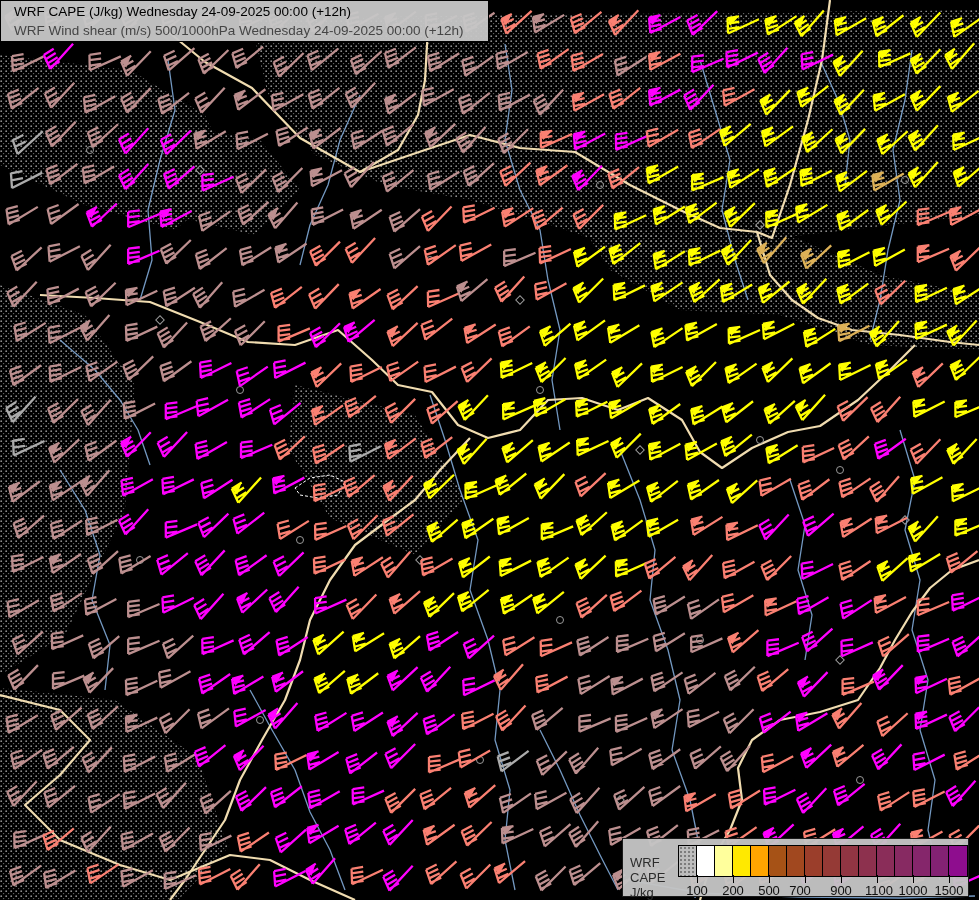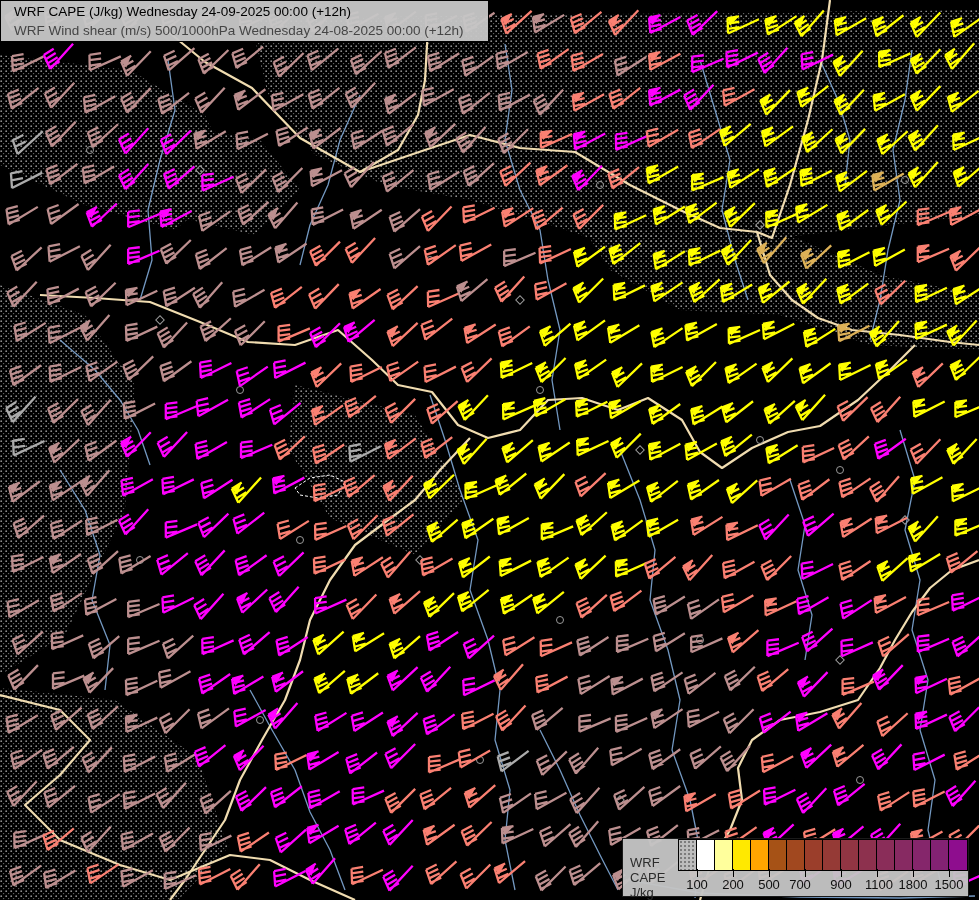--- a/index.html
+++ b/index.html
@@ -11,21 +11,21 @@
     background:rgba(198,198,198,.96);border:1px solid #000;
     padding:1px 13px;font-size:13.5px;line-height:19px;white-space:nowrap;
   }
   .titlebox .l1{color:#000;}
   .titlebox .l2{color:#454545;}
   .legend{
     position:absolute;left:622px;top:838px;width:347px;height:59px;box-sizing:border-box;
     background:rgba(196,196,196,.96);border:1px solid #1a1a1a;display:flex;
   }
   .legend .labels{width:50px;padding:16px 0 0 7px;font-size:13px;line-height:15px;color:#2c2c2c;}
-  .legend .barwrap{position:relative;flex:1;}
+  .legend .barwrap{position:relative;flex:1;margin-top:6px;}
   #legend-bar{display:flex;height:30px;width:288px;border:1px solid #000;}
   #legend-bar .cell{width:18px;height:100%;border-right:1px solid #000;box-sizing:border-box;}
   #legend-bar .cell:last-child{border-right:none;}
   #legend-bar .cell.stipple{
     background-color:#bdbdbd;
     background-image:radial-gradient(#7d7d7d .8px,transparent .9px);
     background-size:4px 4px;
   }
   .tick{position:absolute;top:30px;width:1px;height:8px;background:#000;}
   .ticklabel{position:absolute;top:38px;font-size:13px;color:#101010;transform:translateX(-50%);}
@@ -2124,21 +2124,21 @@
       <g transform="translate(910.4000000000001 869.5999999999999) rotate(7 10 5)">
         <path d="M0,0 L3.5,15 M3.5,15 L31,-5 M0,0 L11,-4 M1.05,4.5 L12.05,0.5 M2.1,9 L13.1,5 M3.15,13.5 L14.15,9.5" stroke="#FA8072" stroke-width="2.3" fill="none" stroke-linecap="butt"></path>
       </g>
       <g transform="translate(953 873.5999999999999) rotate(12 10 5)">
         <path d="M0,0 L3.5,15 M3.5,15 L31,-5 M0,0 L11,-4 M1.05,4.5 L12.05,0.5 M2.1,9 L13.1,5 M3.15,13.5 L14.15,9.5" stroke="#FF00FF" stroke-width="2.3" fill="none" stroke-linecap="butt"></path>
       </g>
     </svg>
 
   <div class="titlebox">
     <div class="l1">WRF CAPE (J/kg) Wednesday 24-09-2025 00:00 (+12h)</div>
-    <div class="l2">WRF Wind shear (m/s) 500/1000hPa Wednesday 24-08-2025 00:00 (+12h)</div>
+    <div class="l2">WRF Wind shear (m/s) 500/1000hPa Wednesday 24-09-2025 00:00 (+12h)</div>
   </div>
 
   <div class="legend">
     <div class="labels">
       <div>WRF</div>
       <div>CAPE</div>
       <div>J/kg</div>
     </div>
     <div class="barwrap">
       <div id="legend-bar">
@@ -2166,20 +2166,20 @@
           <div class="ticklabel" style="left: 55px;">200</div>
           <div class="tick" style="left: 91px;"></div>
           <div class="ticklabel" style="left: 91px;">500</div>
           <div class="tick" style="left: 127px;"></div>
           <div class="ticklabel" style="left: 122px;">700</div>
           <div class="tick" style="left: 163px;"></div>
           <div class="ticklabel" style="left: 163px;">900</div>
           <div class="tick" style="left: 199px;"></div>
           <div class="ticklabel" style="left: 201px;">1100</div>
           <div class="tick" style="left: 235px;"></div>
-          <div class="ticklabel" style="left: 235px;">1800</div>
+          <div class="ticklabel" style="left: 235px;">1000</div>
           <div class="tick" style="left: 271px;"></div>
           <div class="ticklabel" style="left: 271px;">1500</div>
         </div>
     </div>
   </div>
 
 </div>
 
 </body></html>

